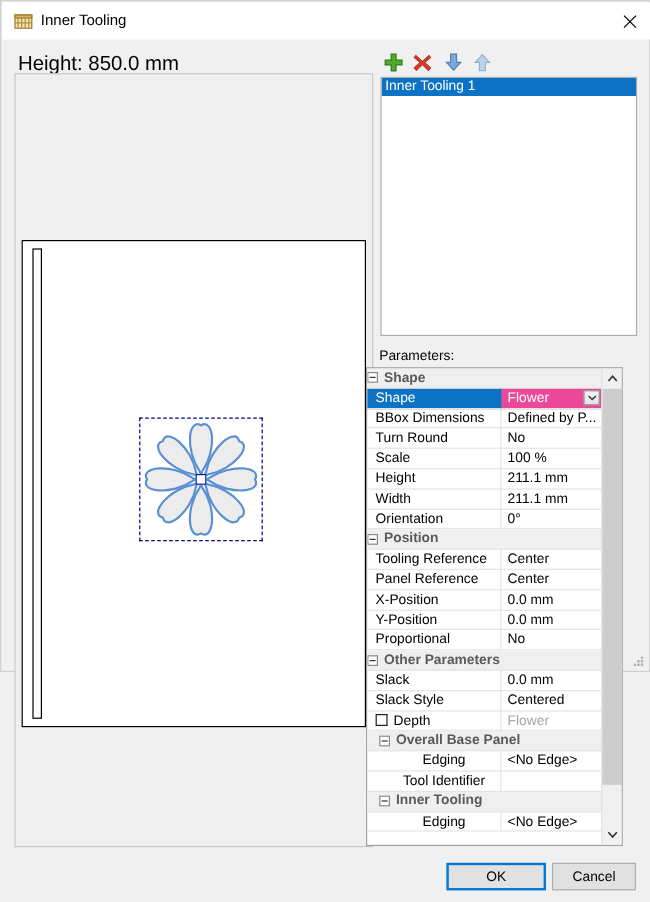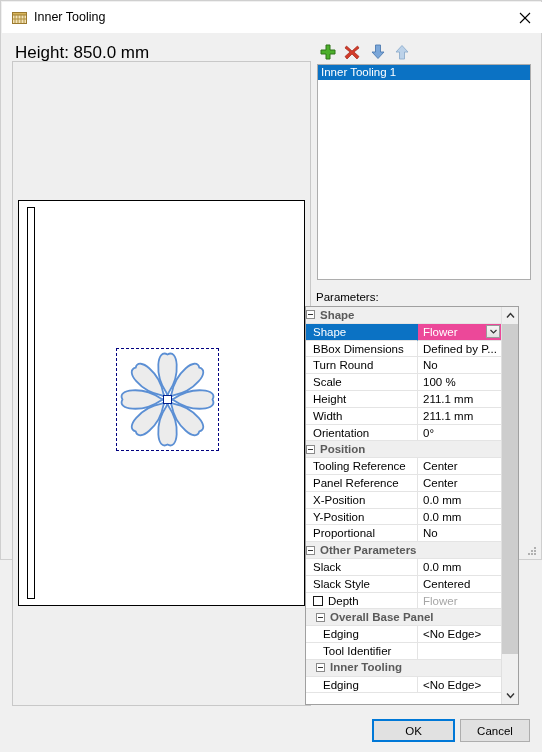--- a/index.html
+++ b/index.html
@@ -68,21 +68,21 @@
   .row .k{width:112px;box-sizing:border-box;padding-left:7px;overflow:hidden;
           border-right:1px solid #e4e4e4;border-bottom:1px solid #e4e4e4;}
   .row .v{width:84px;box-sizing:border-box;padding-left:5px;overflow:hidden;
           border-bottom:1px solid #e4e4e4;}
   .row.grp{background:#efefef;font-weight:bold;color:#5a5a5a;}
   .row.grp .k{width:196px;border-right:none;padding-left:0;display:flex;align-items:center;}
   .row.grp.ind1 .k{padding-left:10px;}
   .row.sel .k{background:#0b72c4;color:#ffffff;border-right-color:#0b72c4;}
   .row.sel .v{background:#ec4899;color:#ffffff;padding-right:16px;}
   .row .v.dim{color:#a6a6a6;}
-  .row.ind1 .k{padding-left:17px;}
+  .row.ind1 .k{padding-left:17px;text-align:center;}
 
   .expander{display:inline-block;width:9px;height:9px;margin-right:5px;
             border:1px solid #8a8a8a;background:#fff;position:relative;
             box-sizing:border-box;flex:0 0 auto;cursor:default;}
   .expander::before{content:"";position:absolute;left:1px;top:3px;width:5px;height:1px;
             background:#333;}
   .grp .k .gtxt{display:inline-block;}
 
   .chk{display:inline-block;width:10px;height:10px;border:1.3px solid #1a1a1a;
        background:#fff;box-sizing:border-box;margin-right:5px;vertical-align:-1px;

